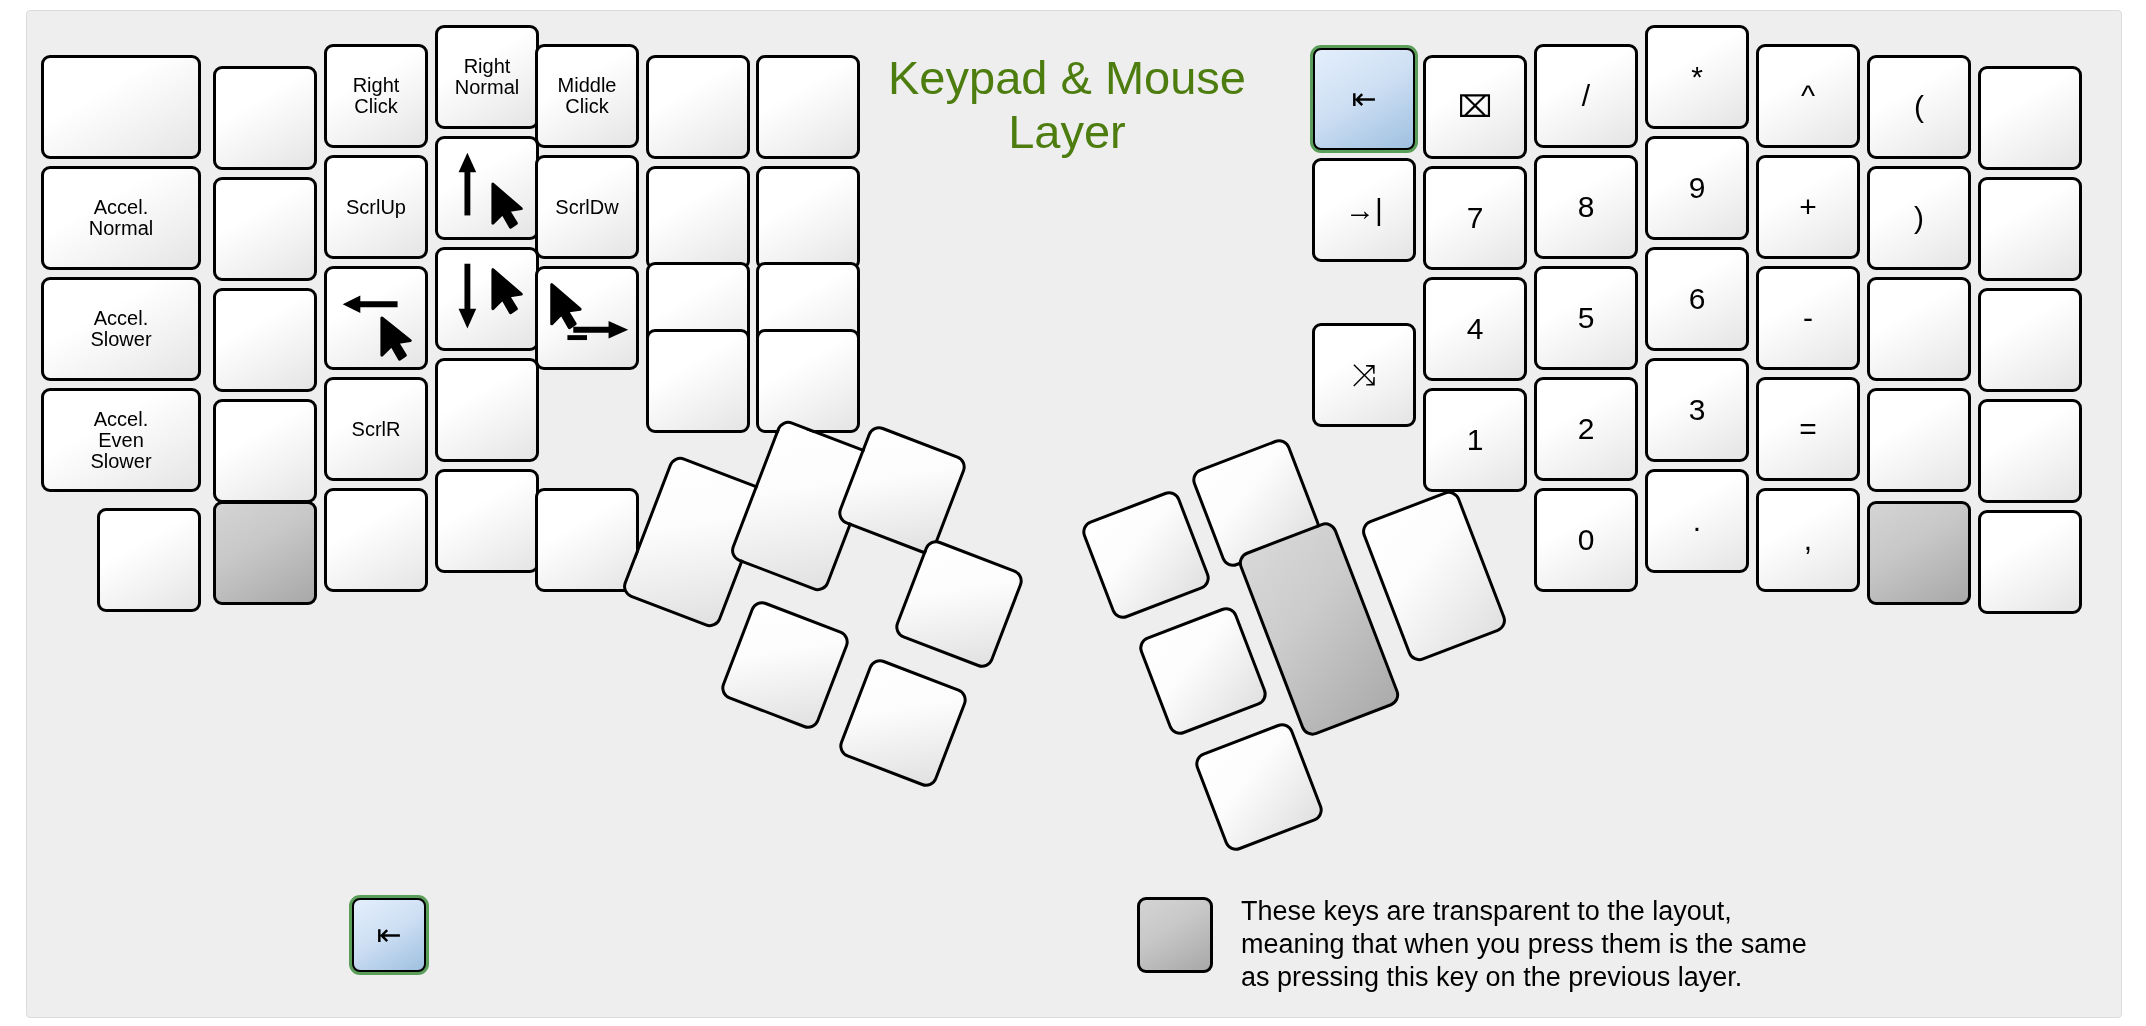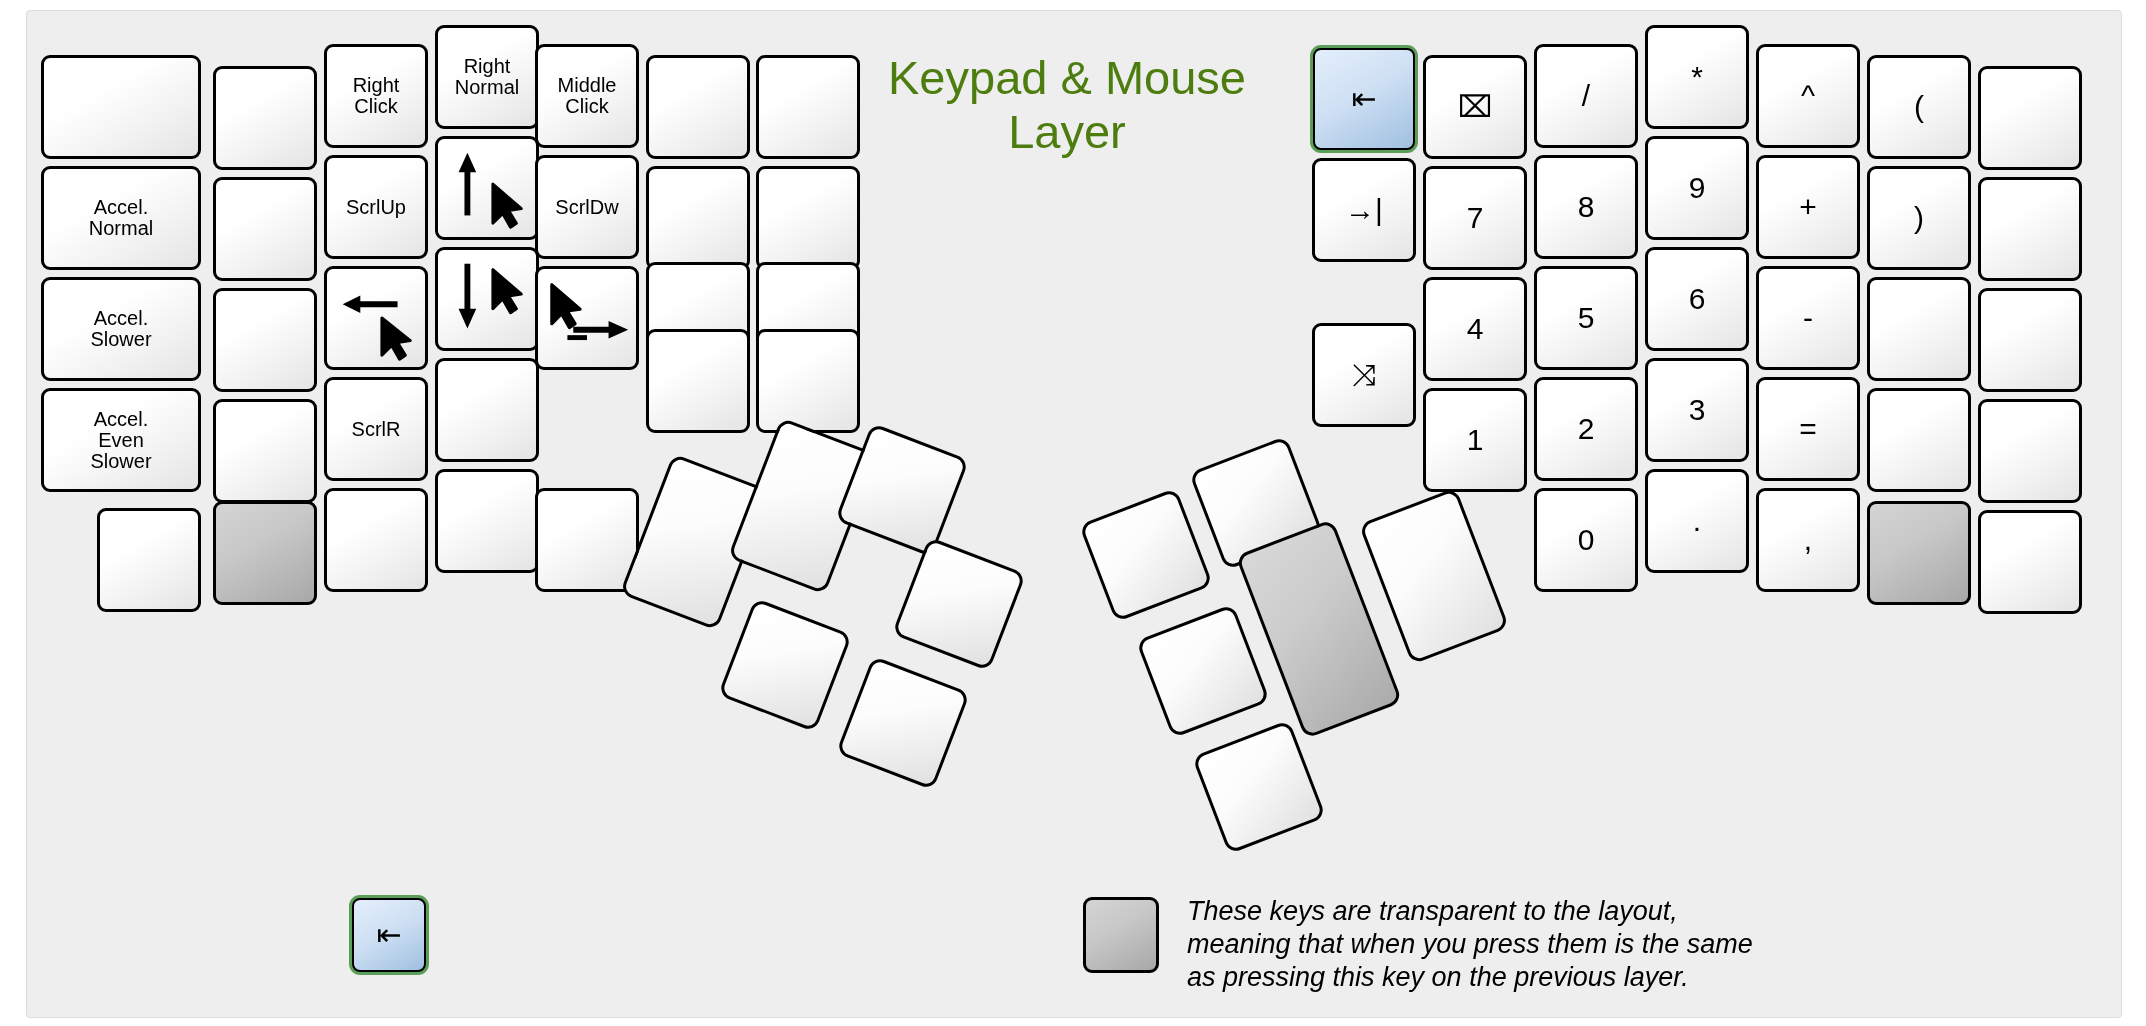--- a/index.html
+++ b/index.html
@@ -373,21 +373,21 @@
     <div class="thumb" style="left:1355px;top:490px;width:104px;height:150px;transform:rotate(-21deg);"></div>
 
     <div class="legend" style="left:318px;top:880px;width:560px;">
       <div class="legend-key">
         <div class="key big accent accent-outline">
             <span class="lbl">⇤</span>
           </div>
       </div>
     </div>
 
-    <div class="legend" style="left:1050px;top:880px;width:960px;font-style:italic;">
+    <div class="legend" style="left:1104px;top:880px;width:960px;">
       <div class="legend-key">
         <div class="key transparent">
             <span class="lbl"></span>
           </div>
       </div>
       <div class="legend-text">These keys are transparent to the layout,
 meaning that when you press them is the same
 as pressing this key on the previous layer.</div>
     </div>
 

